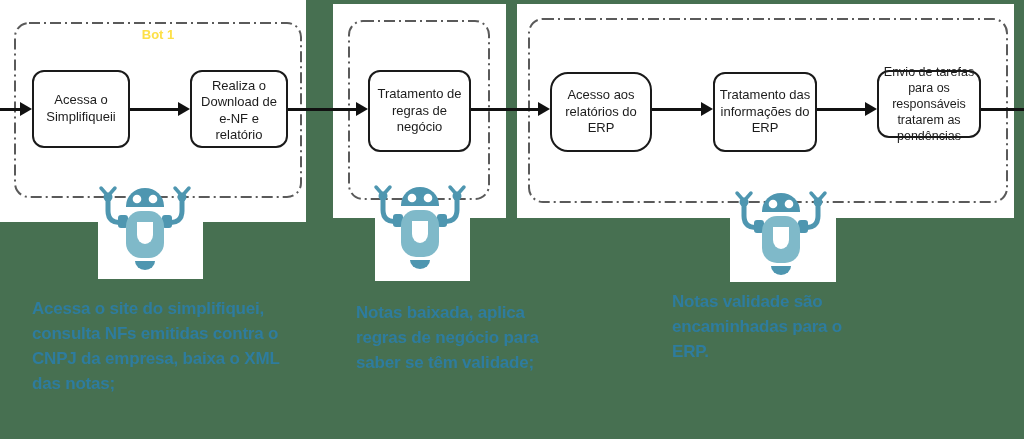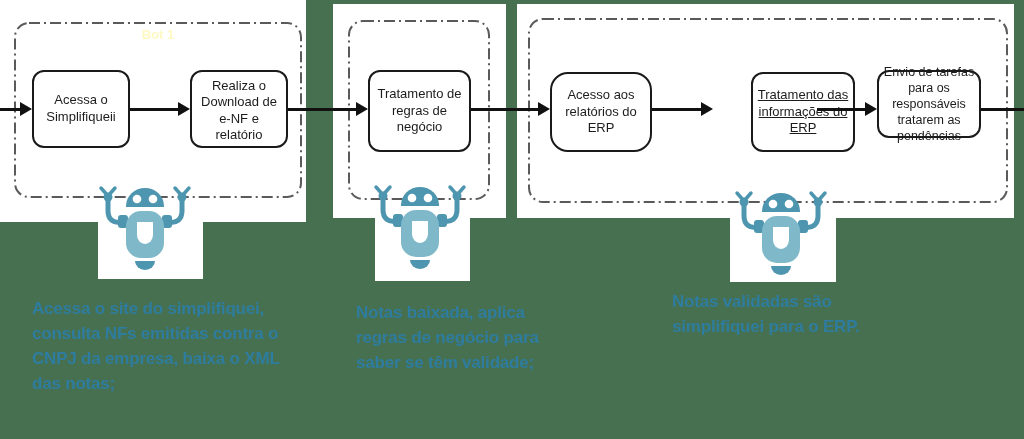--- a/index.html
+++ b/index.html
@@ -15,35 +15,35 @@
   #p2r{left:375px;top:218px;width:95px; height:63px;}
   #p3 {left:517px;top:4px; width:497px;height:214px;}
   #p3r{left:730px;top:218px;width:106px;height:64px;}
 
   svg.dashedrect{position:absolute;overflow:visible;}
   svg.dashedrect rect{fill:none;stroke:#5a5a5a;stroke-width:2;stroke-dasharray:11 4 2 4;}
   #d1{left:14px; top:22px;}
   #d2{left:348px;top:20px;}
   #d3{left:528px;top:18px;}
 
-  .botlabel{position:absolute;text-align:center;font-size:13px;font-weight:700;color:#fef9c3;}
+  .botlabel{position:absolute;text-align:center;font-size:13px;font-weight:700;color:#fde047;}
   #b1{left:14px; top:27px;width:288px;}
   #b2{left:348px;top:25px;width:142px;}
   #b3{left:528px;top:23px;width:480px;}
 
   .step{
     position:absolute;background:#fff;border:2.5px solid #1a1a1a;border-radius:12px;
     display:flex;align-items:center;justify-content:center;text-align:center;
     font-size:13px;line-height:1.28;color:#1c1c1c;padding:2px 4px;box-sizing:border-box;
   }
   #s1a{left:32px; top:70px;width:98px; height:78px;}
   #s1b{left:190px;top:70px;width:98px; height:78px;align-items:flex-end;}
   #s2 {left:368px;top:70px;width:103px;height:82px;}
   #s3a{left:550px;top:72px;width:102px;height:80px;border-radius:18px;}
-  #s3b{left:751px;top:72px;width:104px;height:80px;text-decoration:underline;}
+  #s3b{left:713px;top:72px;width:104px;height:80px;}
   #s3c{left:877px;top:70px;width:104px;height:68px;font-size:12.5px;}
 
   .aline{position:absolute;top:108px;height:3px;background:#111;z-index:5;}
   .ahead{position:absolute;top:102px;width:0;height:0;z-index:5;
     border-top:7.5px solid transparent;border-bottom:7.5px solid transparent;
     border-left:12px solid #111;}
 
   svg.robot{position:absolute;width:100px;height:92px;z-index:6;}
   #r1{left:95px; top:184px;}
   #r2{left:370px;top:183px;}
@@ -163,15 +163,15 @@
     <path class="rdark" d="M31 22 a19 18 0 0 1 38 0 l0 1 h-38 z"></path>
     <circle class="rwhite" cx="42" cy="15" r="4.3"></circle>
     <circle class="rwhite" cx="58" cy="15" r="4.3"></circle>
     <rect class="rlight" x="31" y="27" width="38" height="47" rx="15"></rect>
     <path class="rwhite" d="M42 38 h16 v13 a8 9 0 0 1 -16 0 z"></path>
     <path class="rdark" d="M40 77 a10 9 0 0 0 20 0 z"></path>
   </svg>
 
   <div class="note" id="n1">Acessa o site do simplifiquei, consulta NFs emitidas contra o CNPJ da empresa, baixa o XML das notas;</div>
   <div class="note" id="n2">Notas baixada, aplica regras de negócio para saber se  têm validade;</div>
-  <div class="note" id="n3">Notas validadas são simplifiquei para o ERP.</div>
+  <div class="note" id="n3">Notas validade são encaminhadas para o ERP.</div>
 
 </div>
 
 </body></html>

